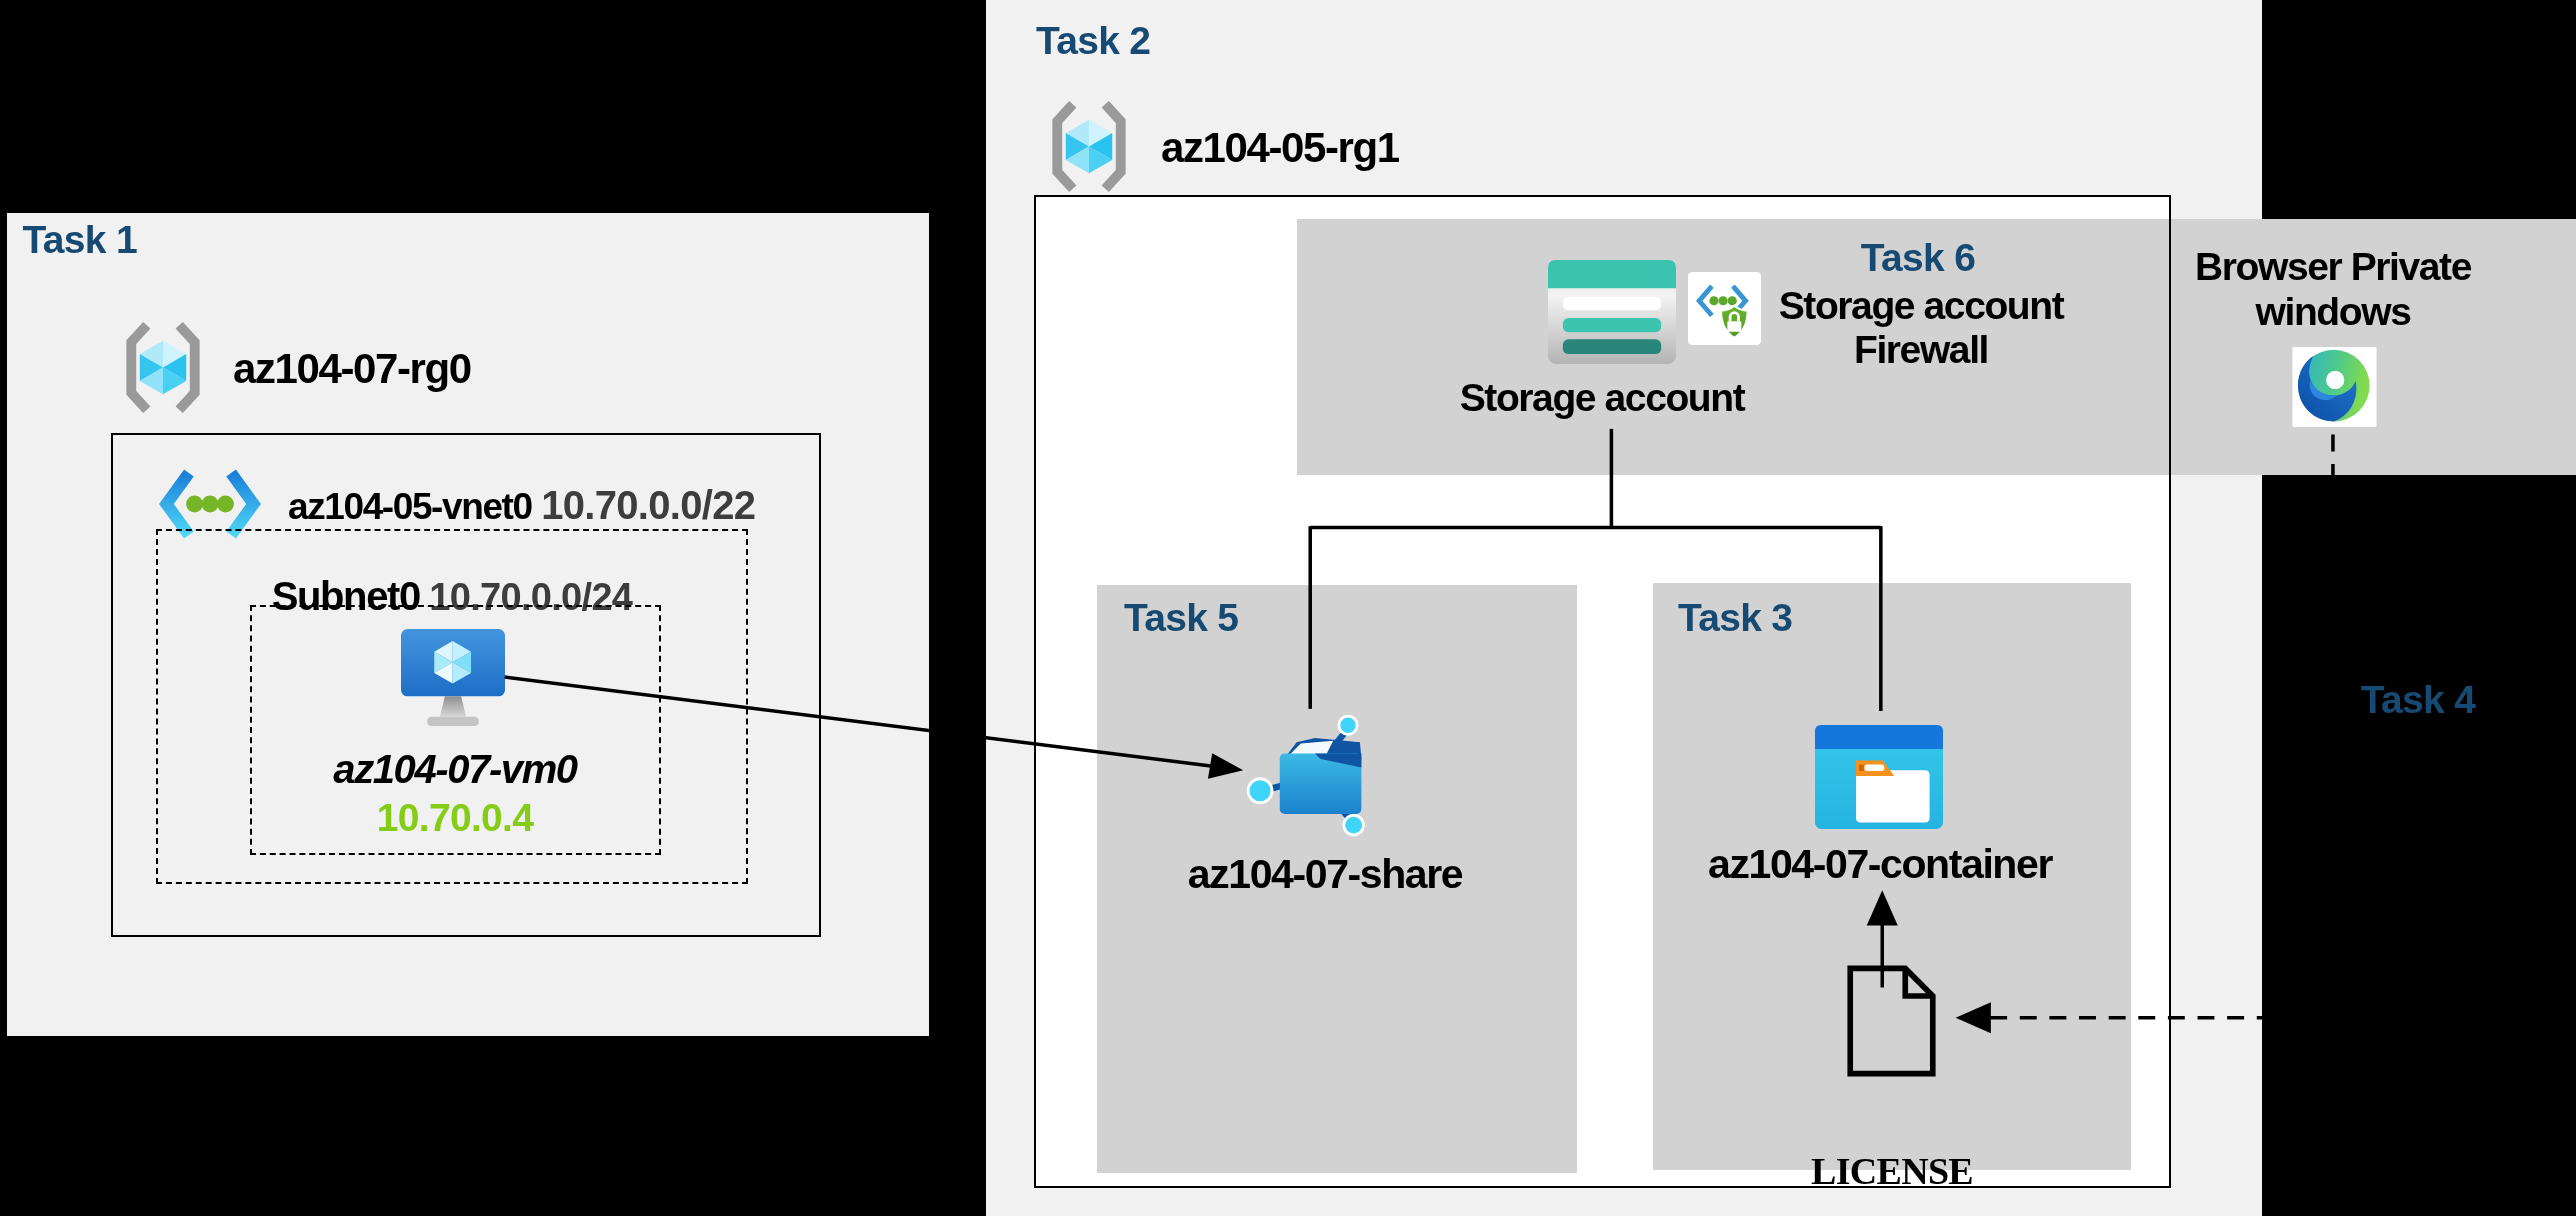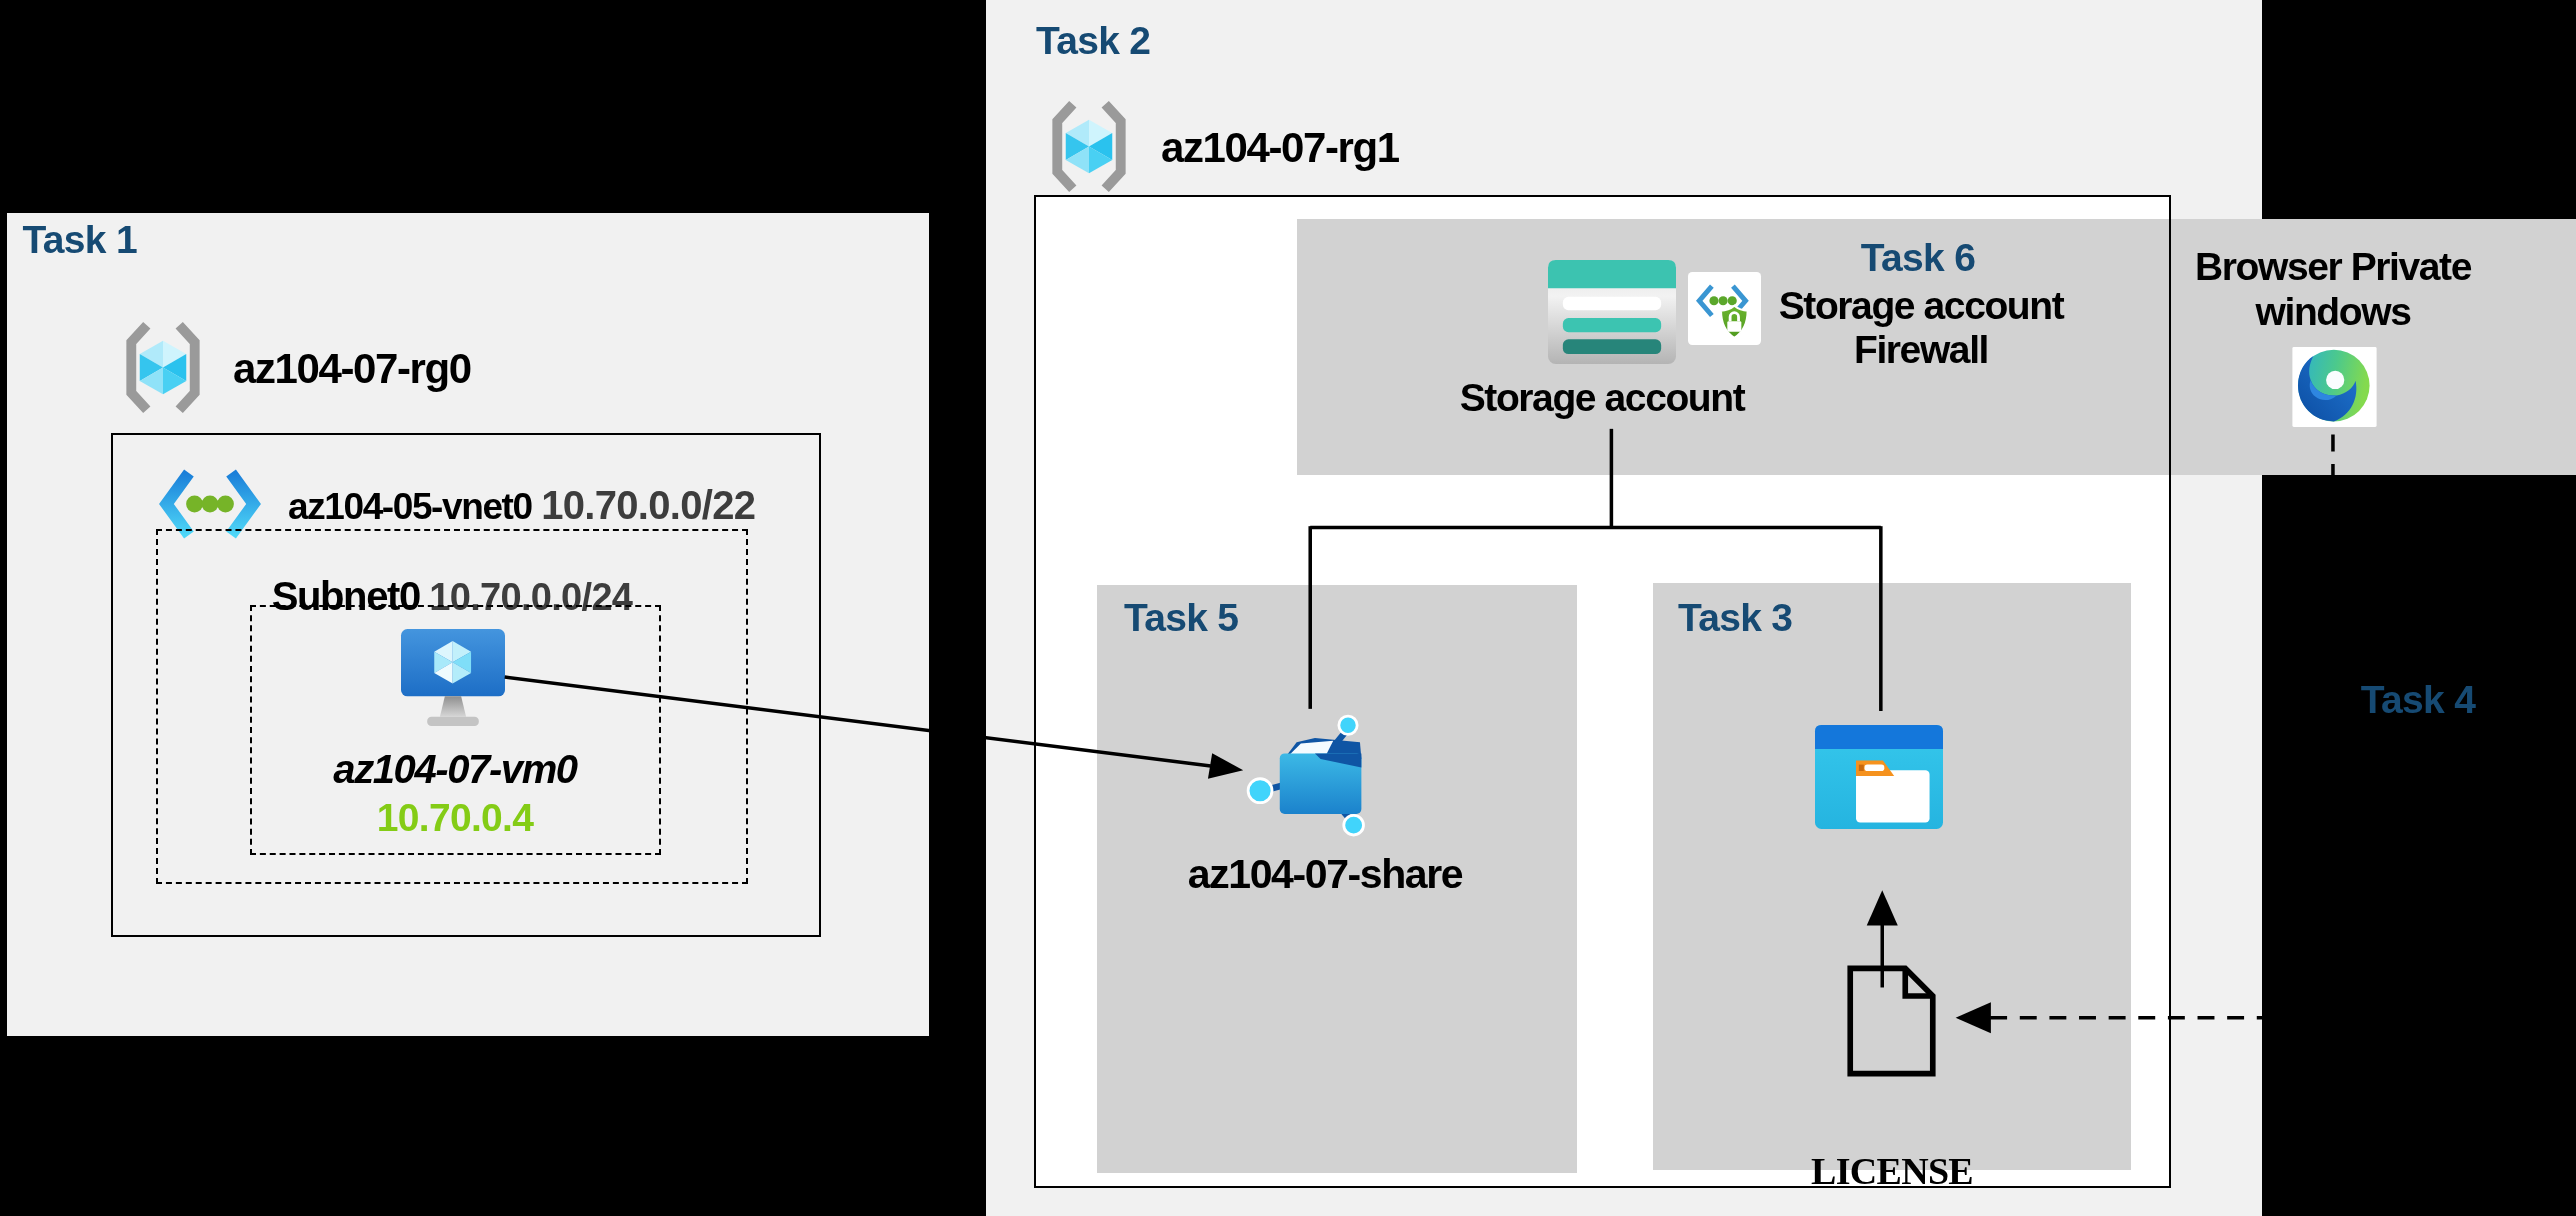--- a/index.html
+++ b/index.html
@@ -92,21 +92,21 @@
   <svg class="abs" style="left:1046px;top:100px;" width="86" height="93" viewBox="0 0 122 132">
     <path d="M38,6 L16,30 L16,102 L38,126" fill="none" stroke="#9a9a9a" stroke-width="14"></path>
     <path d="M84,6 L106,30 L106,102 L84,126" fill="none" stroke="#9a9a9a" stroke-width="14"></path>
     <polygon points="61,28 28,47 61,66" fill="#b0eafa"></polygon>
     <polygon points="61,28 94,47 61,66" fill="#cff4fd"></polygon>
     <polygon points="28,47 61,66 28,85" fill="#35c5ee"></polygon>
     <polygon points="94,47 61,66 94,85" fill="#2ac2ee"></polygon>
     <polygon points="28,85 61,66 61,104" fill="#8fe2f8"></polygon>
     <polygon points="94,85 61,66 61,104" fill="#49d0f3"></polygon>
   </svg>
-  <div class="abs name" style="left:1161px;top:127px;font-size:42px;">az104-07-rg1</div>
+  <div class="abs name" style="left:1161px;top:127px;font-size:42px;">az104-05-rg1</div>
 
   <div class="box" style="left:1034px;top:195px;width:1137px;height:993px;background:#fff;"></div>
 
   <div class="box fill-band" style="left:1297px;top:219px;width:1279px;height:256px;"></div>
 
   <div class="box" style="left:1034px;top:195px;width:1137px;height:993px;border:2.8px solid #000;"></div>
 
   <svg class="abs" style="left:1548px;top:260px;" width="128" height="104" viewBox="0 0 181 147">
     <defs>
       <linearGradient id="stbody" x1="0" y1="0" x2="0" y2="1">
@@ -201,20 +201,21 @@
           <stop offset="1" stop-color="#25b4e0"></stop>
       </linearGradient>
     </defs>
     <rect x="0" y="0" width="181" height="147" rx="9" fill="url(#ctbody)"></rect>
     <path d="M0,34 L0,9 Q0,0 9,0 L172,0 Q181,0 181,9 L181,34 Z" fill="#1477db"></path>
     <rect x="58" y="64" width="104" height="74" rx="6" fill="#ffffff"></rect>
     <polygon points="58,72 58,50 96,50 112,72" fill="#f5921e"></polygon>
     <rect x="70" y="56" width="28" height="9" rx="4" fill="#ffffff"></rect>
     <rect x="62" y="56" width="7" height="9" fill="#c8690e"></rect>
   </svg>
+  <div class="abs ctr name" style="left:1880px;top:844px;font-size:41px;">az104-07-container</div>
 
   <svg class="abs" style="left:1846px;top:964px;" width="91" height="114" viewBox="0 0 129 161">
     <path d="M6,6 H84 L123,45 V155 H6 Z" fill="none" stroke="#000000" stroke-width="8"></path>
     <path d="M84,6 V45 H123" fill="none" stroke="#000000" stroke-width="8"></path>
   </svg>
   <div class="abs ctr name" style="left:1892px;top:1152px;font-size:38px;letter-spacing:-0.7px;font-family:Liberation Serif, serif;">LICENSE</div>
 
   <div class="abs ctr task-label" style="left:2418px;top:680px;">Task 4</div>
 
   <svg id="connector-layer" width="2576" height="1216" viewBox="0 0 3651 1724">

